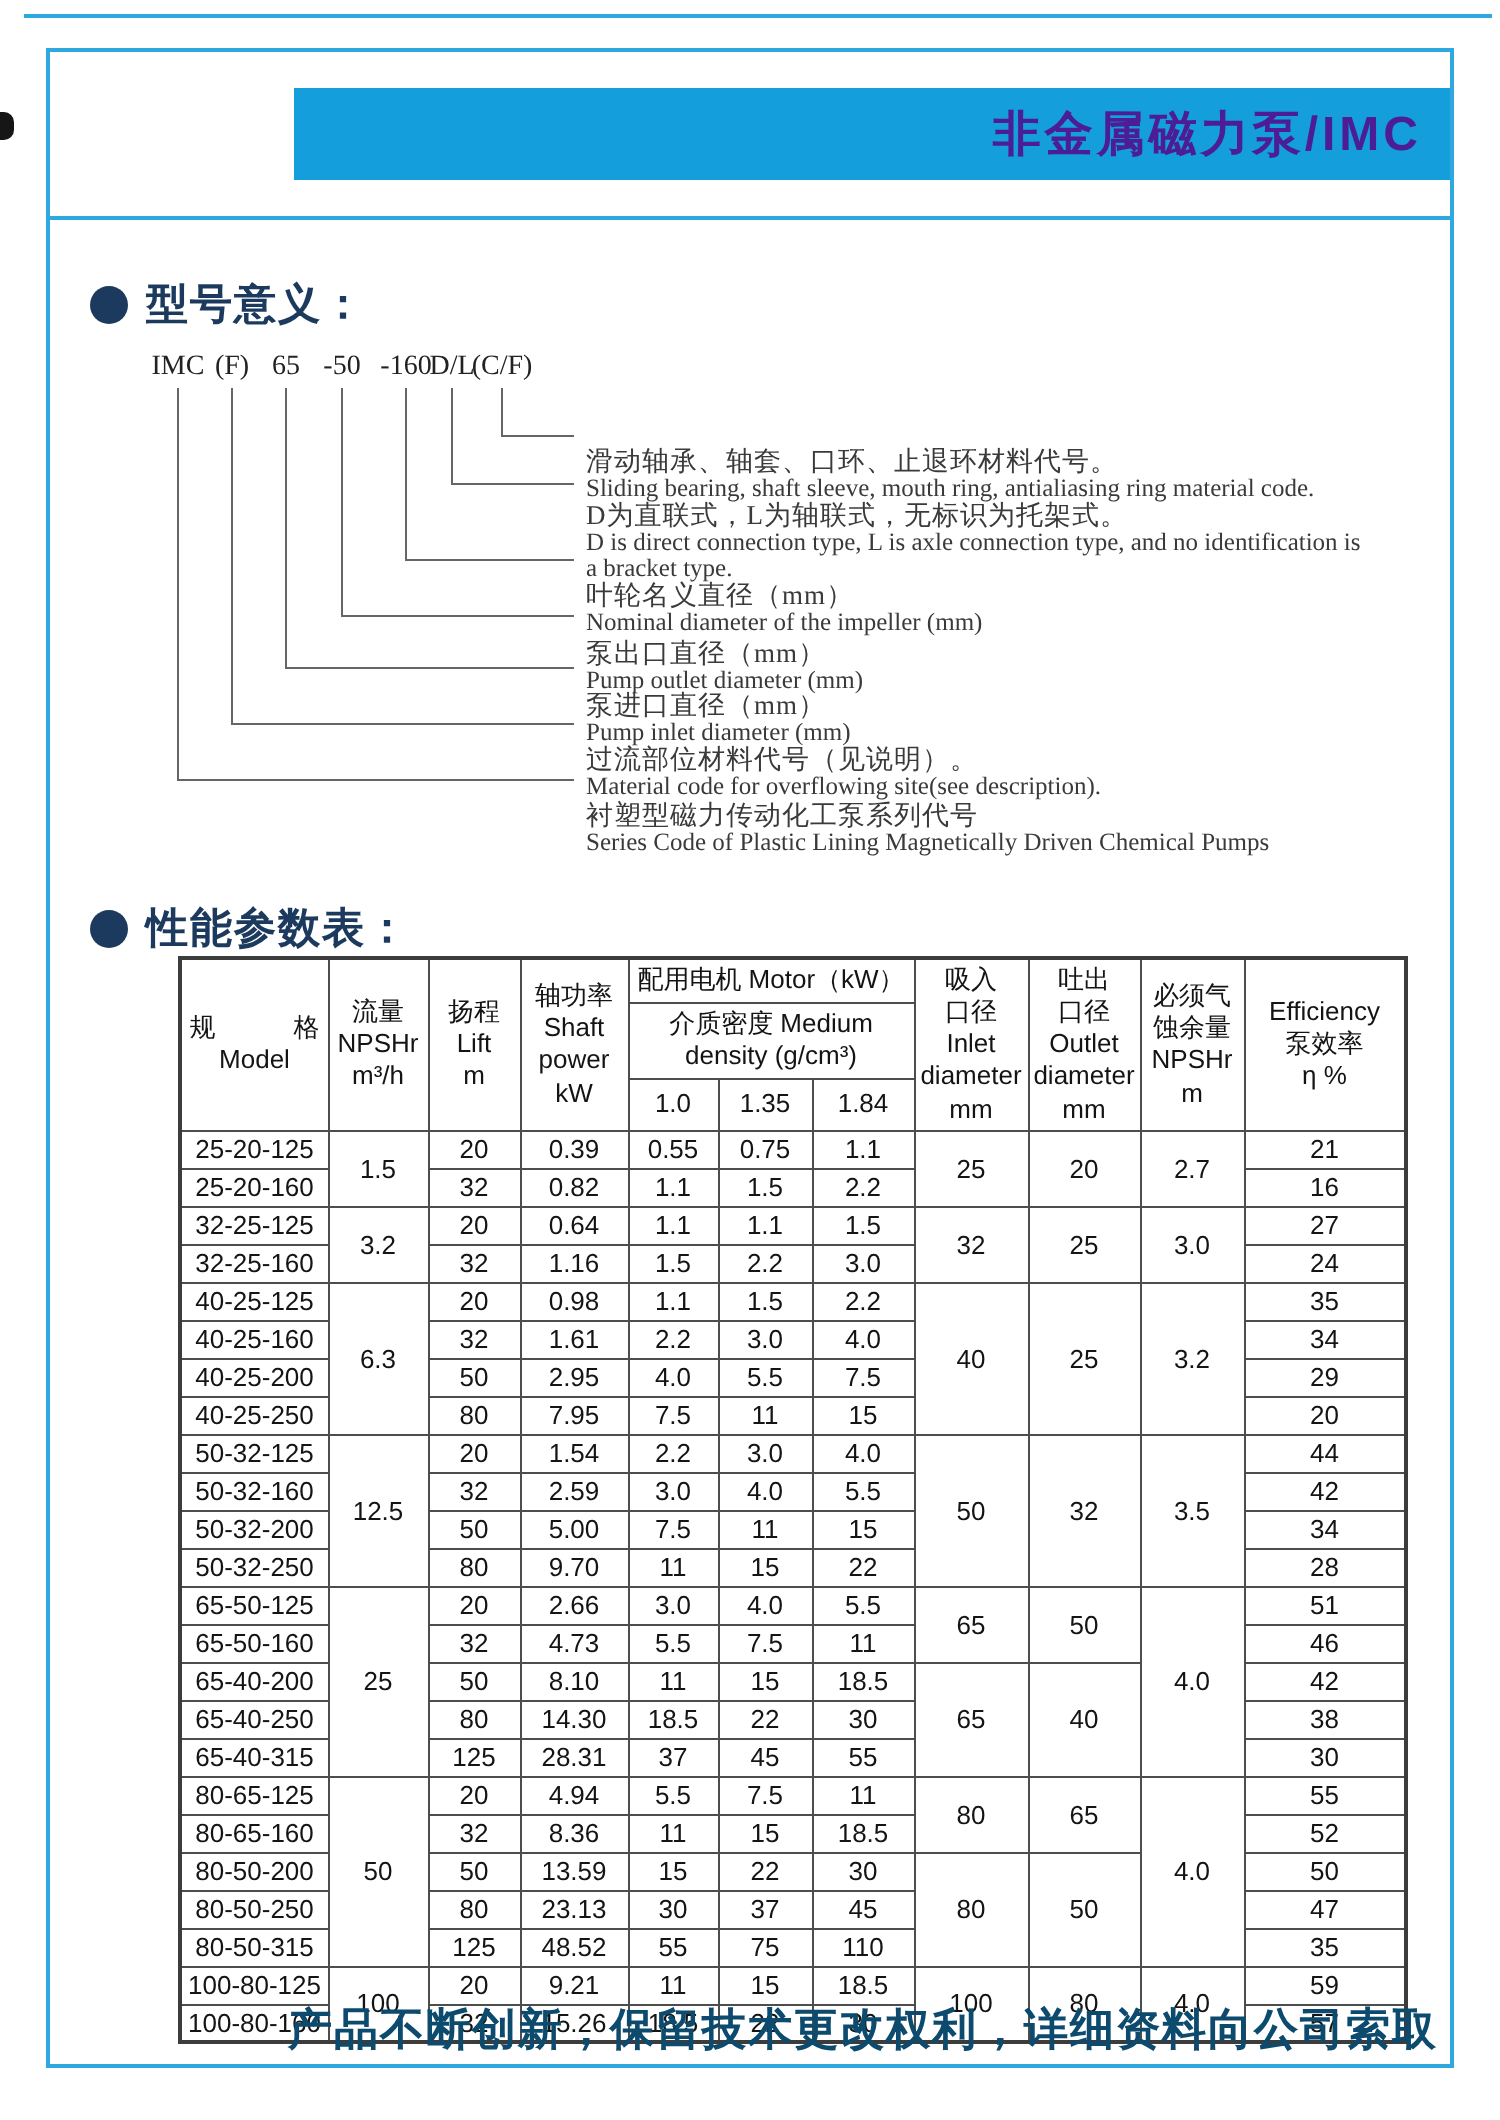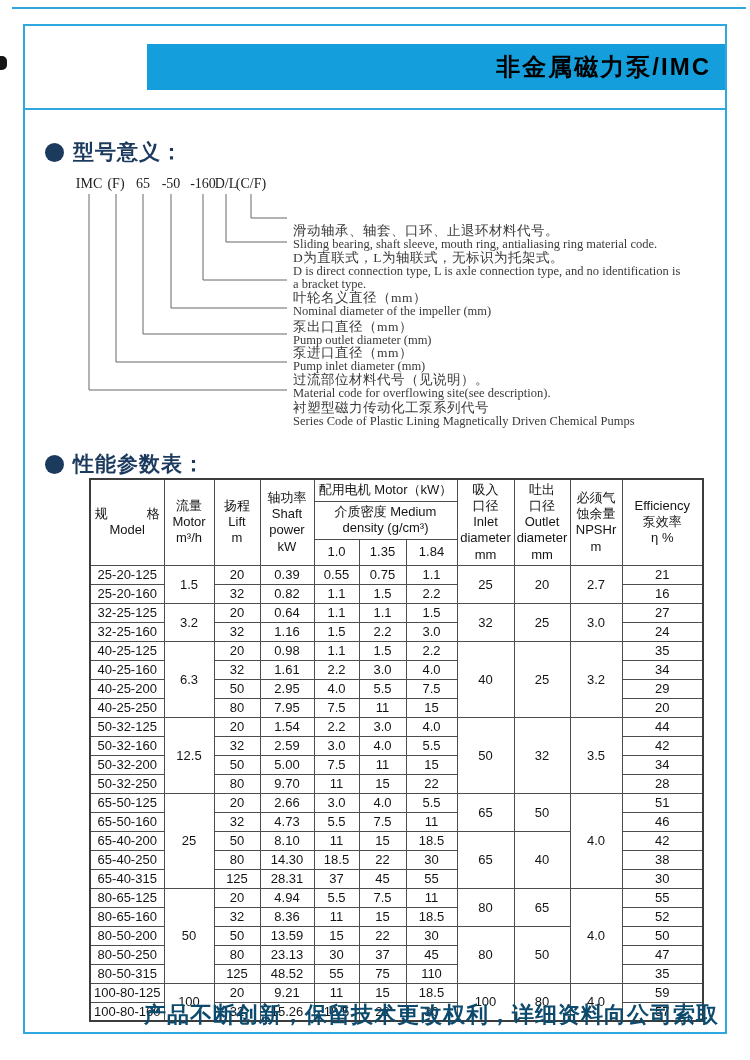--- a/index.html
+++ b/index.html
@@ -7,21 +7,21 @@
   .page { position:relative; width:750px; height:1060px; background:#ffffff; overflow:hidden; }
 
   .top-line { position:absolute; left:12px; right:4px; top:7px; height:2px; background:#2fa8df; }
   .edge-mark { position:absolute; left:0; top:56px; width:7px; height:14px; background:#161616; border-radius:0 5px 5px 0; }
 
   .frame { position:absolute; left:23px; top:24px; width:704px; height:1010px; border:2px solid #2fa8df; background:#fff; }
 
   .header-band { position:absolute; left:0; top:0; width:700px; height:84px; border-bottom:2px solid #2fa8df; }
   .banner { position:absolute; left:122px; right:0; top:18px; height:46px; background:#149edb;
             display:flex; align-items:center; justify-content:flex-end; padding-right:14px; }
-  .banner span { color:#000000; font-size:24px; font-weight:bold; letter-spacing:2px; }
+  .banner span { color:#4c1d95; font-size:24px; font-weight:bold; letter-spacing:2px; }
 
   .sec-title { position:absolute; display:flex; align-items:center; }
   .sec-title .bullet { width:19px; height:19px; border-radius:50%; background:#1c3a5e; margin-right:9px; }
   .sec-title .txt { font-size:21px; font-weight:bold; color:#1c3a5e; letter-spacing:1px; }
   #sec1 { left:20px; top:112px; }
   #sec2 { left:20px; top:424px; }
 
   
   .code-label { position:absolute; top:150px; transform:translateX(-50%); font-family:"Liberation Serif", serif;
                 font-size:14px; color:#222; white-space:nowrap; }
@@ -129,21 +129,21 @@
           <col style="width:57px">
             <col style="width:56px">
             <col style="width:52px">
             <col style="width:81px">
         </colgroup>
         <thead>
           <tr>
             <th rowspan="3">规　　　格
 Model</th>
             <th rowspan="3">流量
-Motor
+NPSHr
 m³/h</th>
             <th rowspan="3">扬程
 Lift
 m</th>
             <th rowspan="3">轴功率
 Shaft
 power
 kW</th>
             <th colspan="3" class="motor-h">配用电机 Motor（kW）</th>
             <th rowspan="3">吸入

